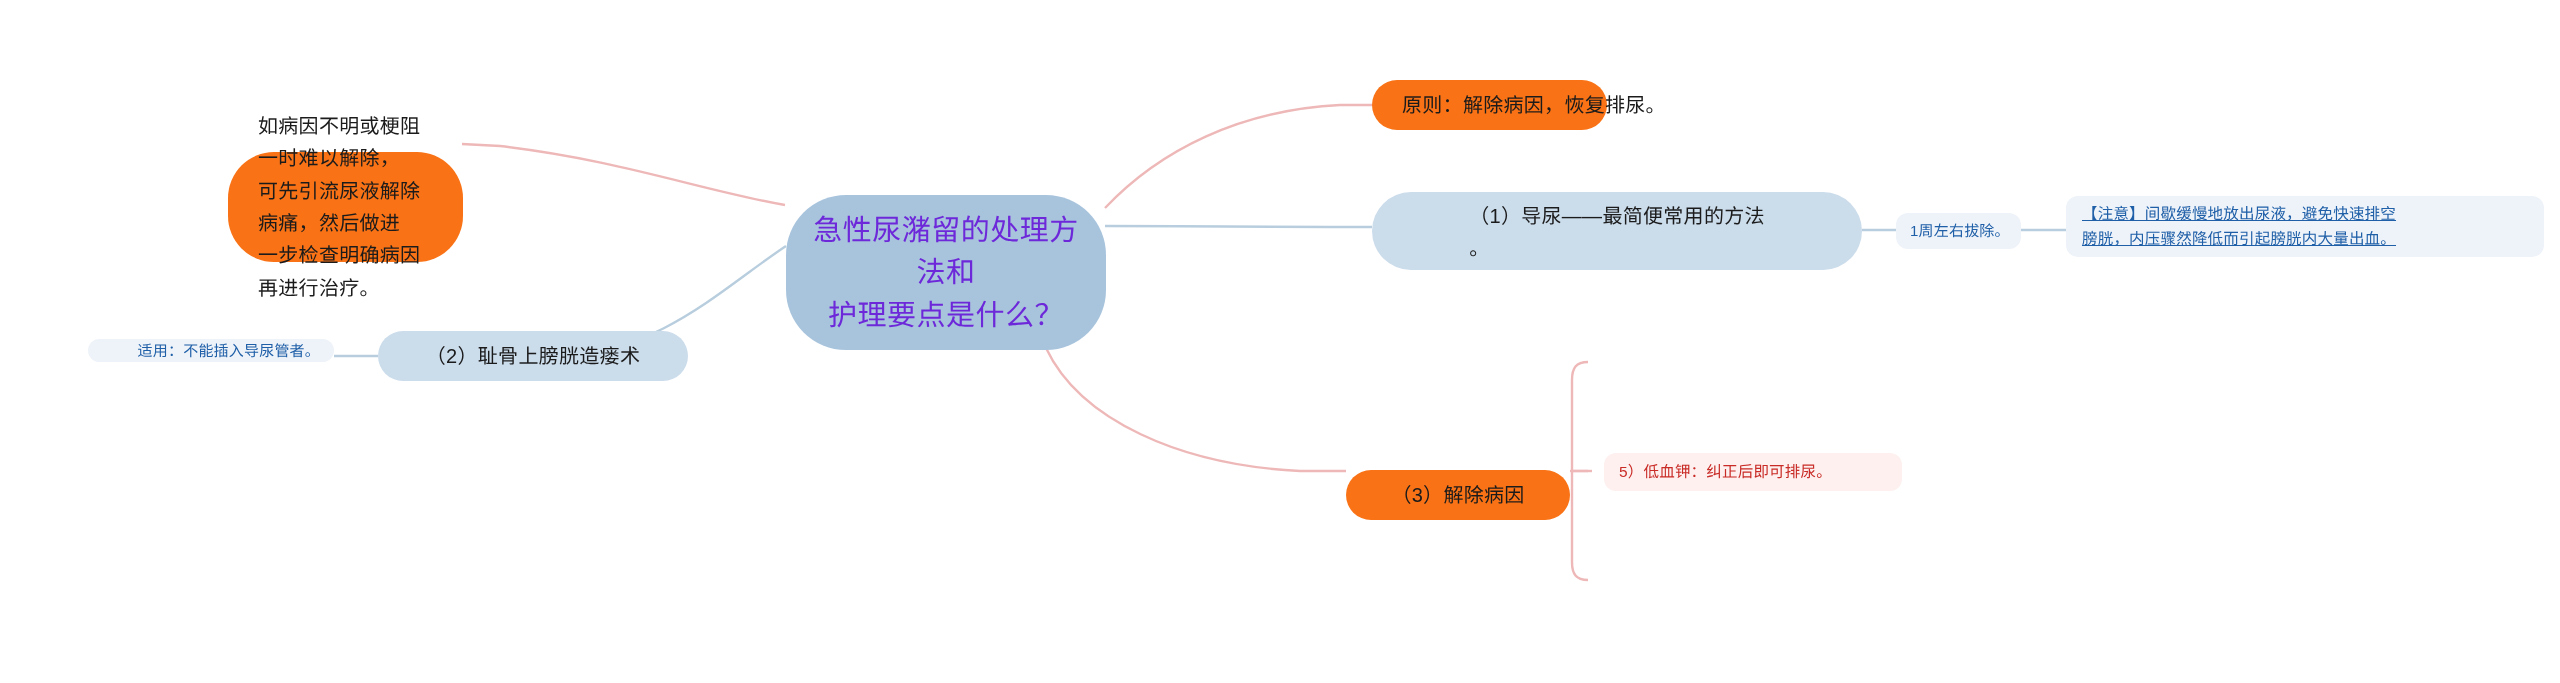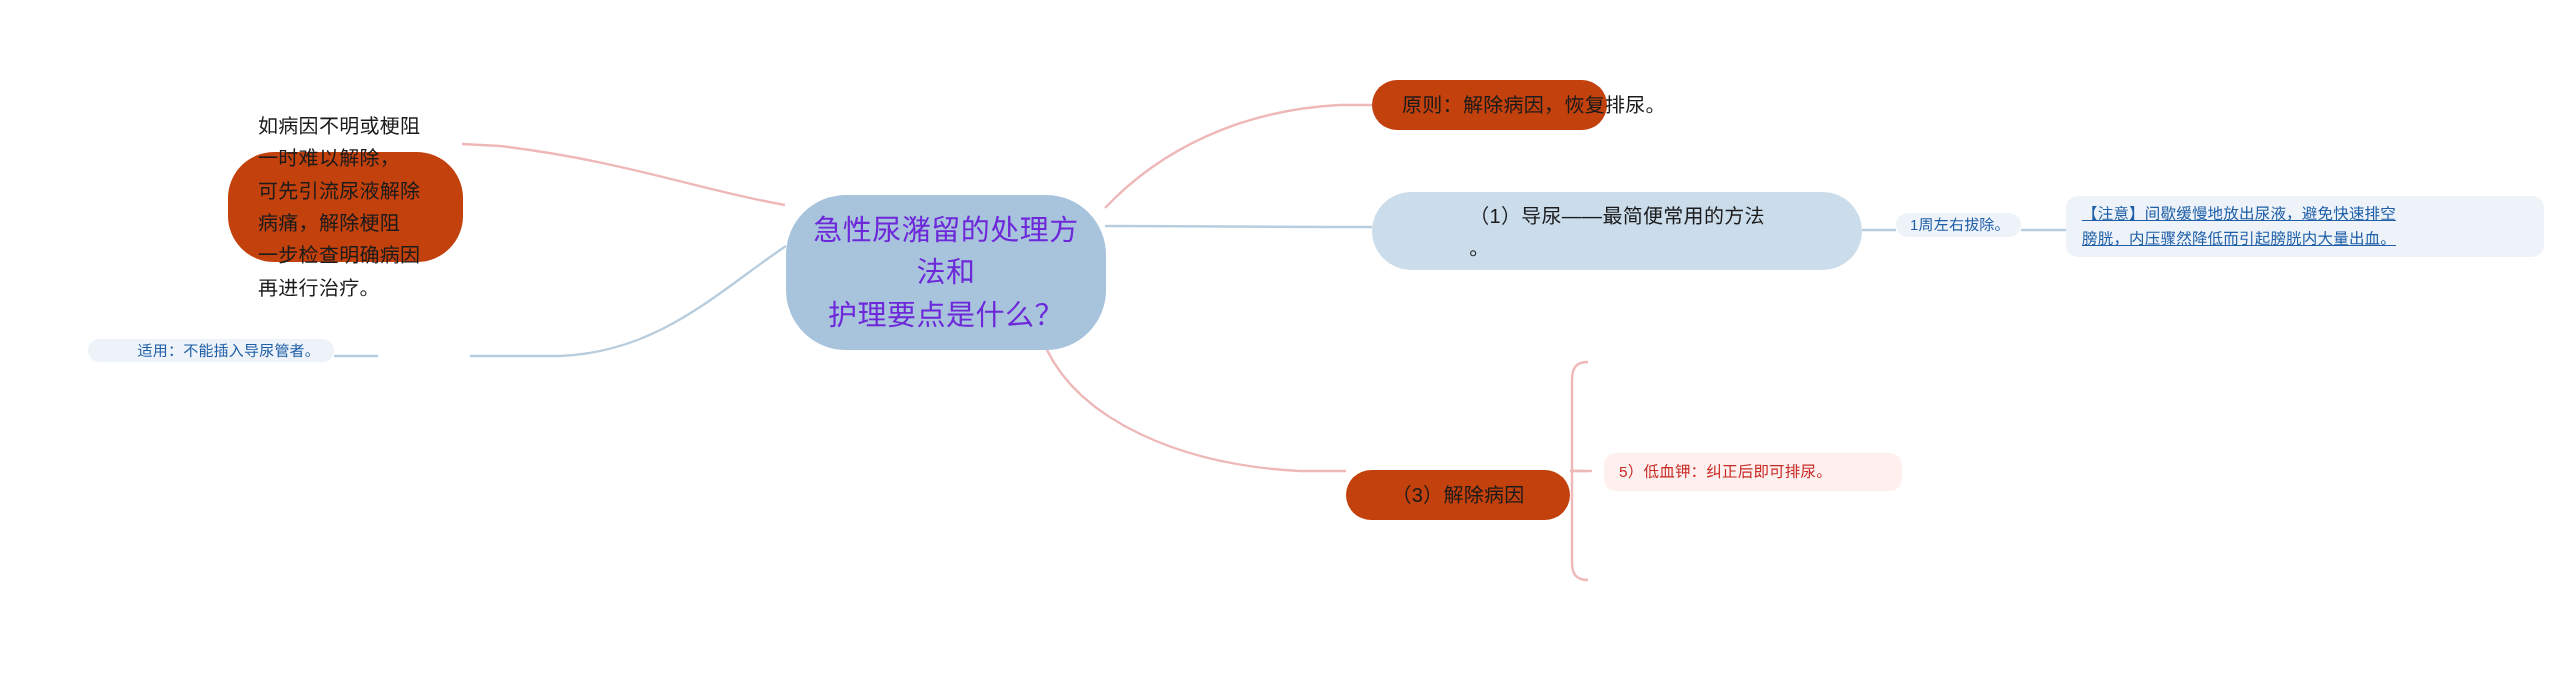--- a/index.html
+++ b/index.html
@@ -44,21 +44,21 @@
     font-size: 29px;
     line-height: 1.45;
     justify-content: center;
     text-align: center;
     padding: 10px 26px;
     letter-spacing: 0.5px;
   }
 
   
   .node.pink1 {
-    background: #c2410c;
+    background: #f97316;
     border-radius: 46px;
     color: #1b1b1b;
     font-size: 20px;
     line-height: 1.62;
     padding: 10px 30px;
     letter-spacing: 0.3px;
   }
 
   
   .node.blue1 {
@@ -135,42 +135,45 @@
     <path d="M 1572 471 L 1592 471" fill="none" stroke="#eeb8b8" stroke-width="2.4"></path>
   </svg>
 
   <div class="node central" style="left:786px; top:195px; width:320px; height:155px;">
     <span>急性尿潴留的处理方法和
 护理要点是什么？</span>
   </div>
 
   <div class="node pink1" style="left:228px; top:152px; width:235px; height:110px;">
     <span>如病因不明或梗阻一时难以解除，
-可先引流尿液解除病痛，解除梗阻
+可先引流尿液解除病痛，然后做进
 一步检查明确病因再进行治疗。</span>
   </div>
 
   <div class="node pink1 small" style="left:1372px; top:80px; width:235px; height:50px;">
     <span class="nowrap">原则：解除病因，恢复排尿。</span>
   </div>
 
   <div class="node blue1" style="left:1372px; top:192px; width:490px; height:78px; align-items:flex-start;">
     <span>（1）导尿——最简便常用的方法
 。</span>
   </div>
 
-  <div class="node leafblue" style="left:1896px; top:213px; width:125px; height:24px; justify-content:flex-start;">
+  <div class="node leafblue" style="left:1896px; top:213px; width:125px; height:36px; justify-content:flex-start;">
     <span class="nowrap">1周左右拔除。</span>
   </div>
 
   <div class="node leafblue wide" style="left:2066px; top:196px; width:478px; height:61px;text-decoration:underline;">
     <span>【注意】间歇缓慢地放出尿液，避免快速排空
 膀胱，内压骤然降低而引起膀胱内大量出血。</span>
   </div>
 
+  <div class="node blue1" style="left:378px; top:331px; width:310px; height:50px; justify-content:center; text-align:center;">
+    <span class="nowrap">（2）耻骨上膀胱造瘘术</span>
+  </div>
 
   <div class="node leafblue" style="left:88px; top:339px; width:246px; height:23px; justify-content:flex-end;">
     <span class="nowrap">适用：不能插入导尿管者。</span>
   </div>
 
   <div class="node pink1 small" style="left:1346px; top:446px; width:224px; height:50px; justify-content:center; text-align:center;margin-top:24px;">
     <span class="nowrap">（3）解除病因</span>
   </div>
 
 

